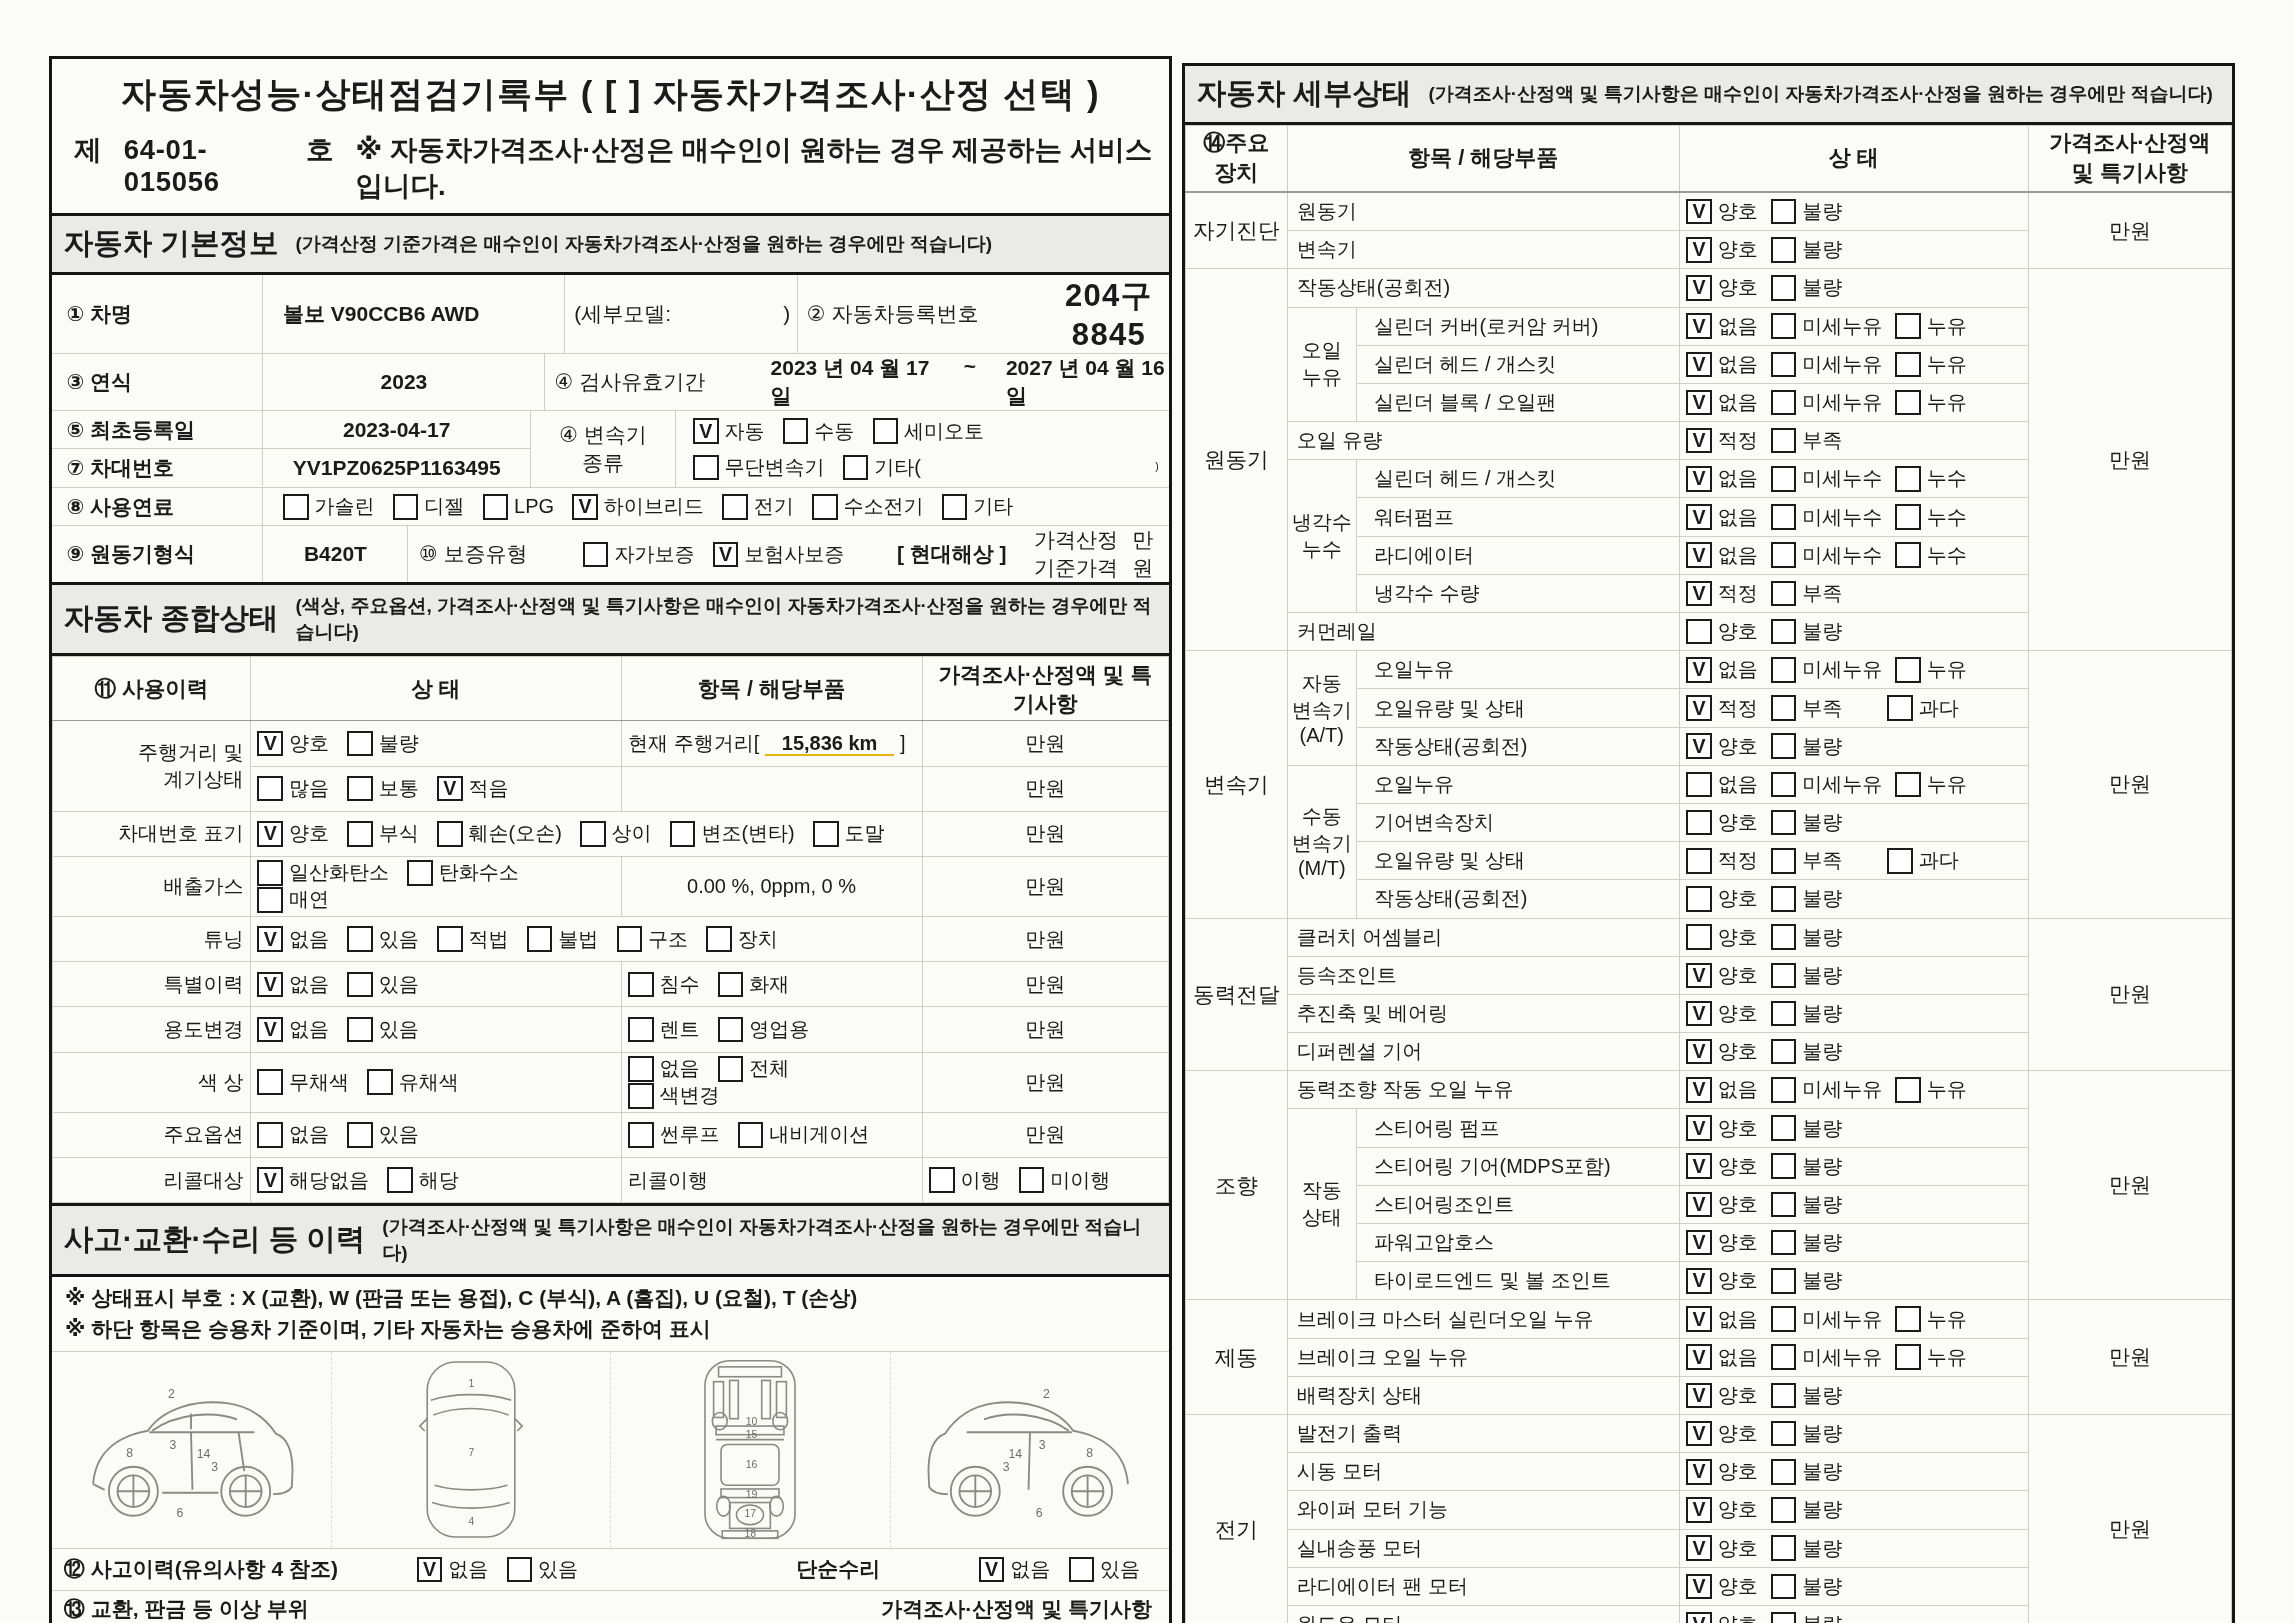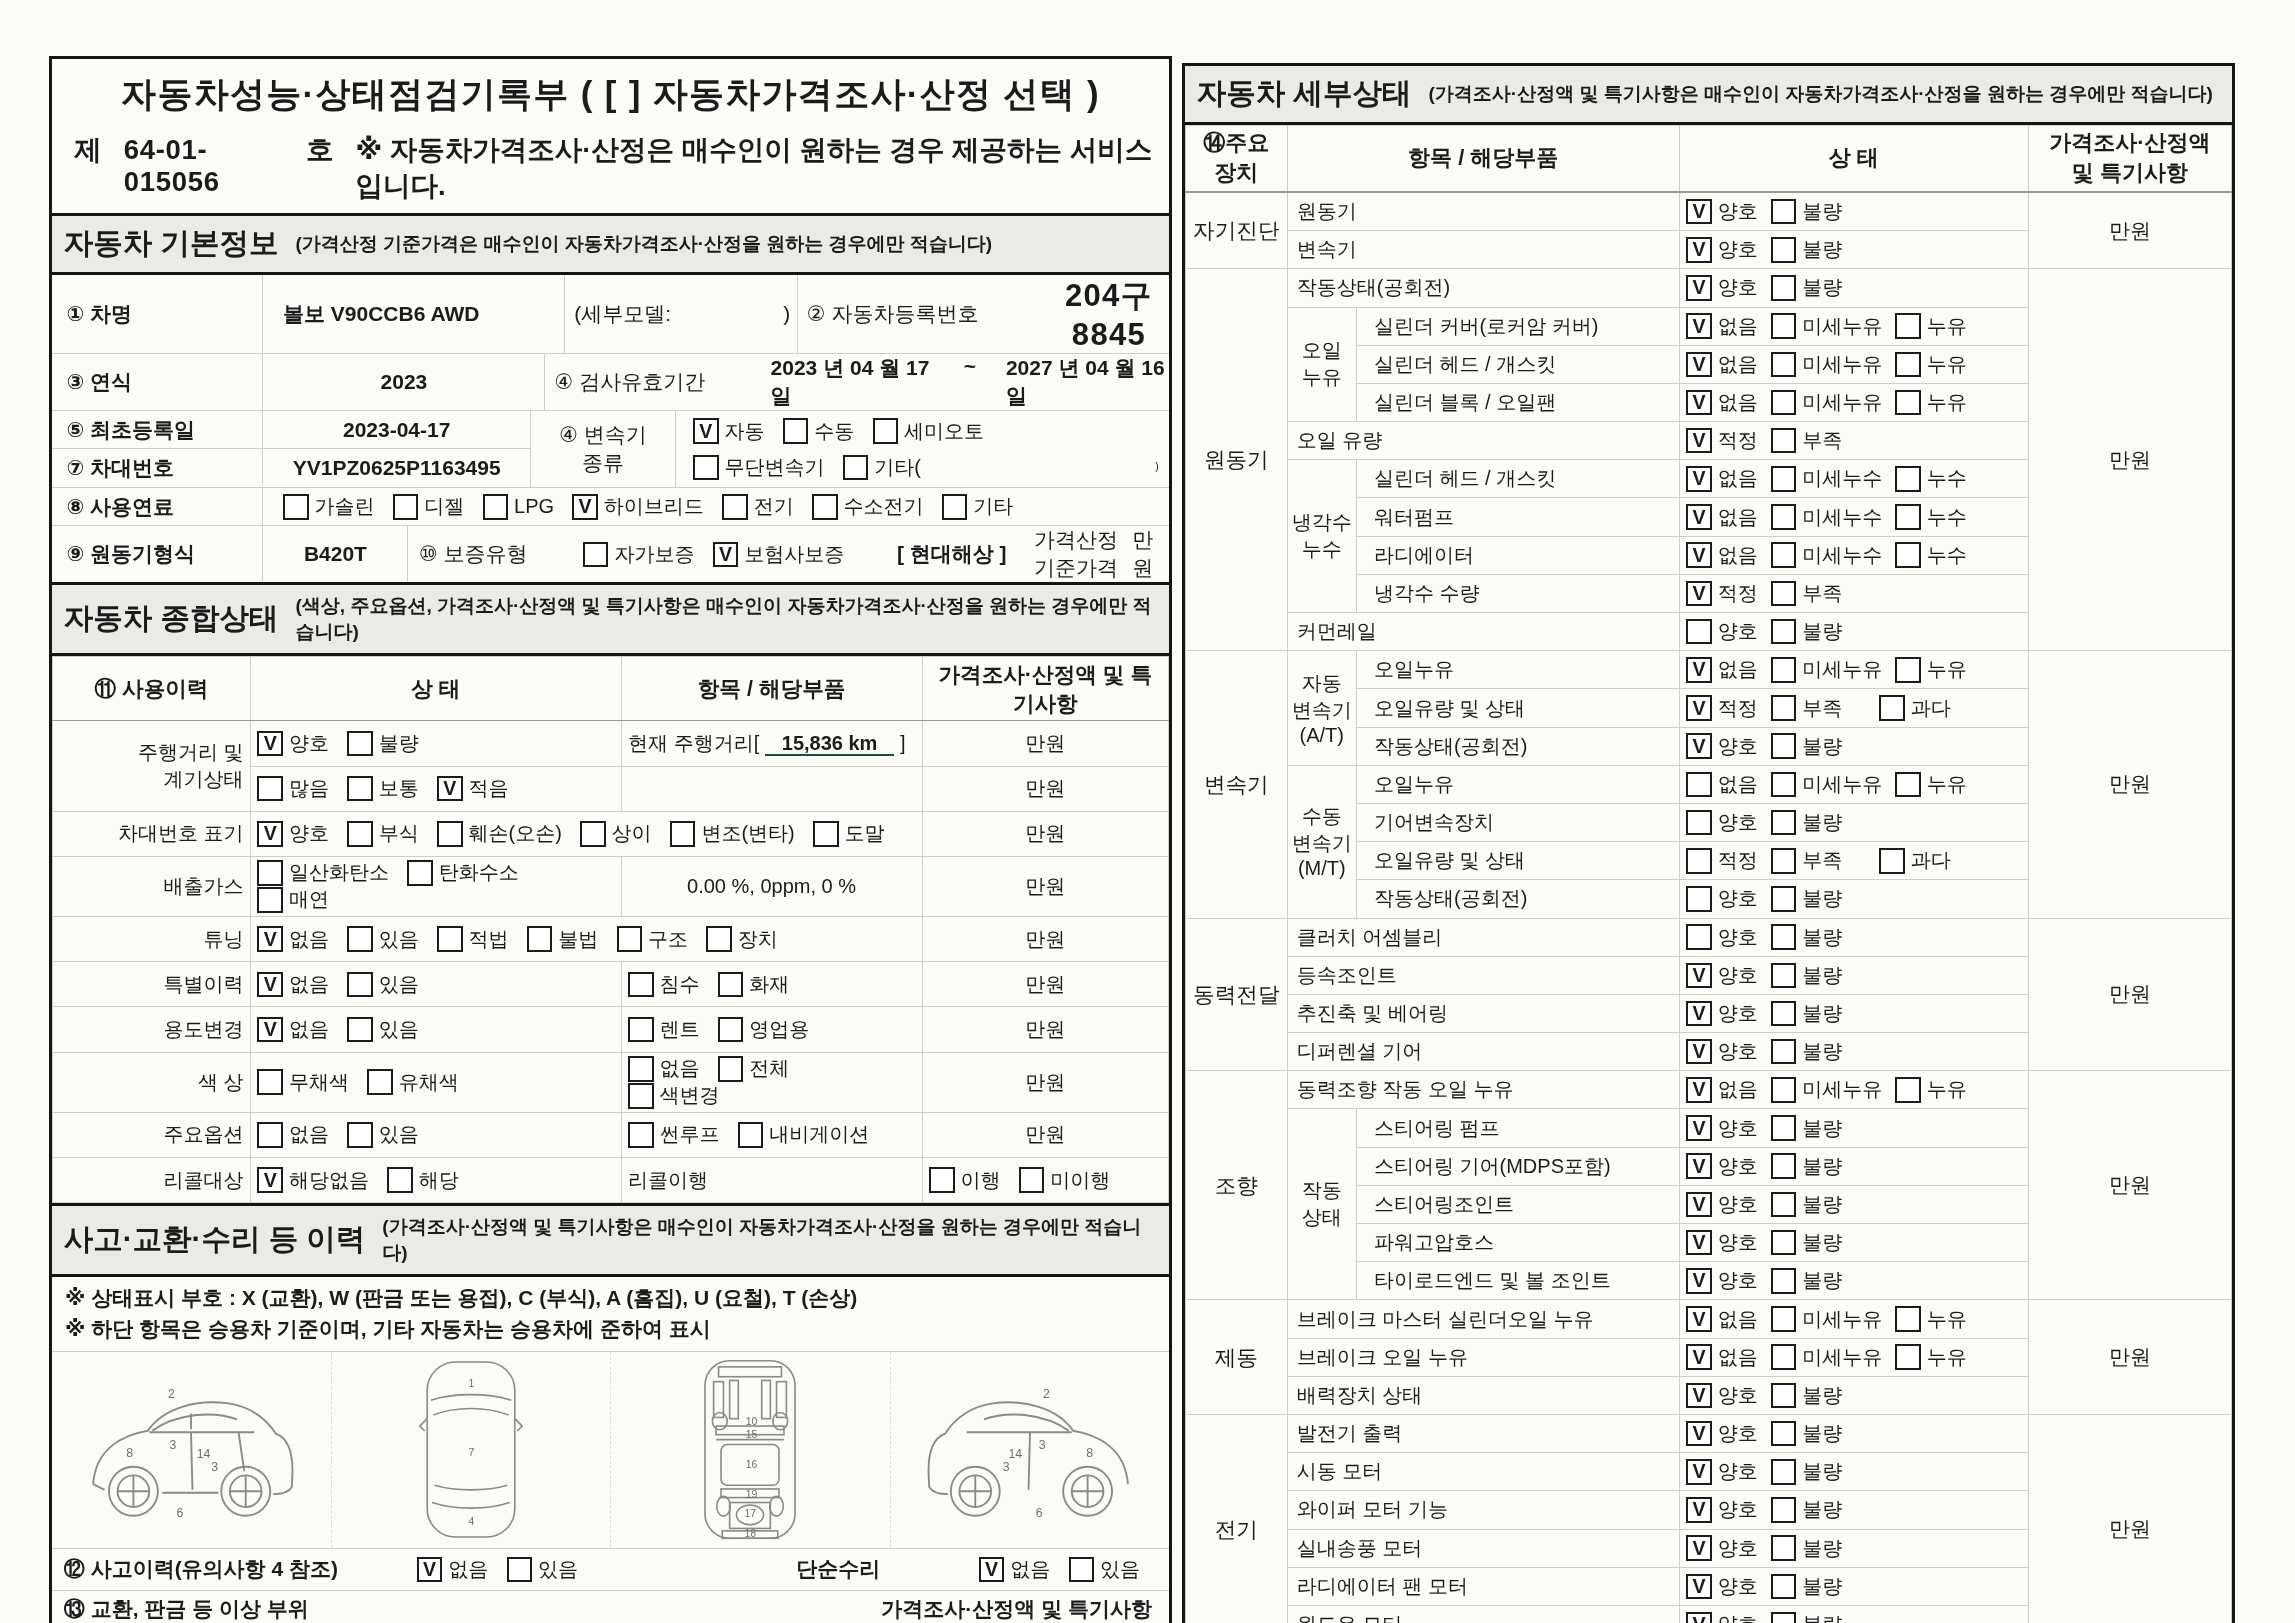--- a/index.html
+++ b/index.html
@@ -4,21 +4,21 @@
 <style>
   :root{
     --paper:#fbfbf8; --hdr:#eaeae6; --ink:#1b1b1b; --faint:#cfcfc8; --mid:#9a9a94;
   }
   html,body{margin:0;padding:0;background:#dedede;}
   .page{position:relative;width:2295px;height:1623px;background:var(--paper);
         font-family:"Liberation Sans","DejaVu Sans",sans-serif;color:var(--ink);overflow:hidden;}
   .pre{white-space:pre-line;}
   
   .cb{display:inline-flex;align-items:center;margin-right:18.3px;vertical-align:middle;}
-  .cb.gap{margin-left:24px;}
+  .cb.gap{margin-left:32px;}
   .box{width:21.6px;height:21.6px;border:2px solid var(--ink);background:#fff;display:inline-flex;
        align-items:center;justify-content:center;font-weight:bold;font-size:19.6px;margin-right:5.9px;flex:0 0 auto;}
   .cbl{font-size:20px;}
   
   .leftbox{position:absolute;left:49px;top:56px;width:1117px;border:3.9px solid #151515;background:var(--paper);}
   .rightbox{position:absolute;left:1182px;top:63px;width:1047px;border:3.9px solid #151515;background:var(--paper);}
   
   .title-block{border-bottom:3.9px solid #151515;padding:11.8px 15.7px 9.2px;}
   .title-main{text-align:center;font-size:35px;font-weight:bold;letter-spacing:1.3px;}
   .title-sub{display:flex;align-items:baseline;gap:22px;font-size:27.5px;font-weight:bold;margin-top:14.4px;padding-left:6.5px;}
@@ -43,21 +43,21 @@
                border-right:0.7px solid var(--faint);border-left:0.7px solid var(--faint);font-size:21px;}
   .trans-opts{flex:1;display:flex;flex-direction:column;justify-content:center;gap:9.2px;padding:6.5px 0 6.5px 17px;}
   
   table{border-collapse:collapse;width:100%;table-layout:fixed;}
   td,th{border:0.7px solid var(--faint);padding:2.6px 6.5px;font-size:20px;vertical-align:middle;}
   th{font-weight:bold;text-align:center;}
   .t-overall th{height:34px;border-bottom:1.3px solid var(--mid);font-size:21.6px;}
   .t-overall td{height:39px;}
   .t-overall .lab{text-align:right;}
   .t-overall .price, .price{text-align:center;}
-  .odo-val{font-weight:bold;border-bottom:2px solid #14532d;padding:0 17px;}
+  .odo-val{font-weight:bold;border-bottom:2px solid #eab308;padding:0 17px;}
   
   .acc-notes{padding:6.5px 13px;border-bottom:0.7px solid var(--faint);font-size:21px;line-height:1.45;font-weight:bold;}
   .diagrams{display:flex;height:196px;border-bottom:0.7px solid var(--faint);}
   .diag{flex:1;display:flex;align-items:center;justify-content:center;border-right:0.7px dashed #ddddd6;}
   .diag:last-child{border-right:none;}
   .diag svg{display:block;}
   .dg{stroke:#8b8b84;stroke-width:2.6;fill:none;}
   .dgnum{font-size:17px;fill:#6e6e68;font-family:"Liberation Sans",sans-serif;}
   .r12{display:flex;align-items:center;min-height:41px;border-bottom:0.7px solid var(--faint);font-size:21px;}
   .r12 .l{flex:0 0 353px;padding-left:11.8px;font-weight:bold;}

